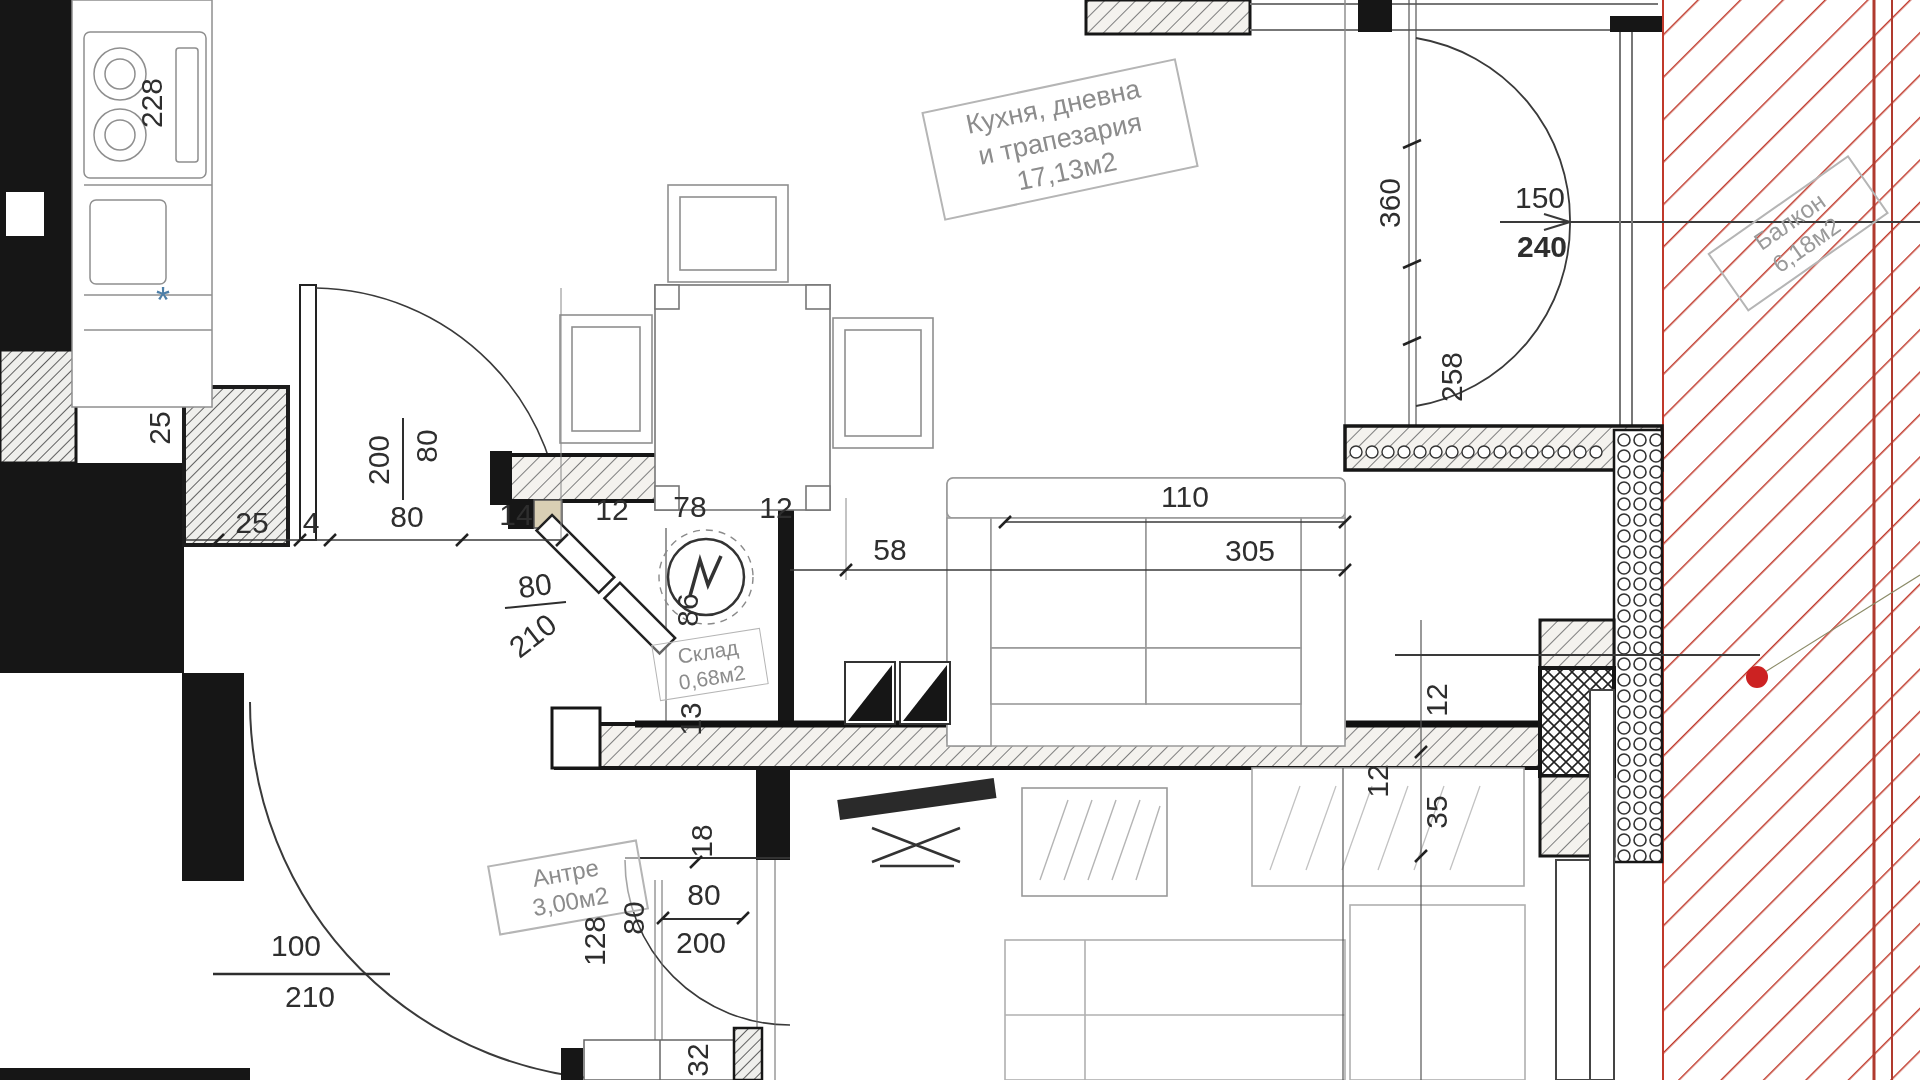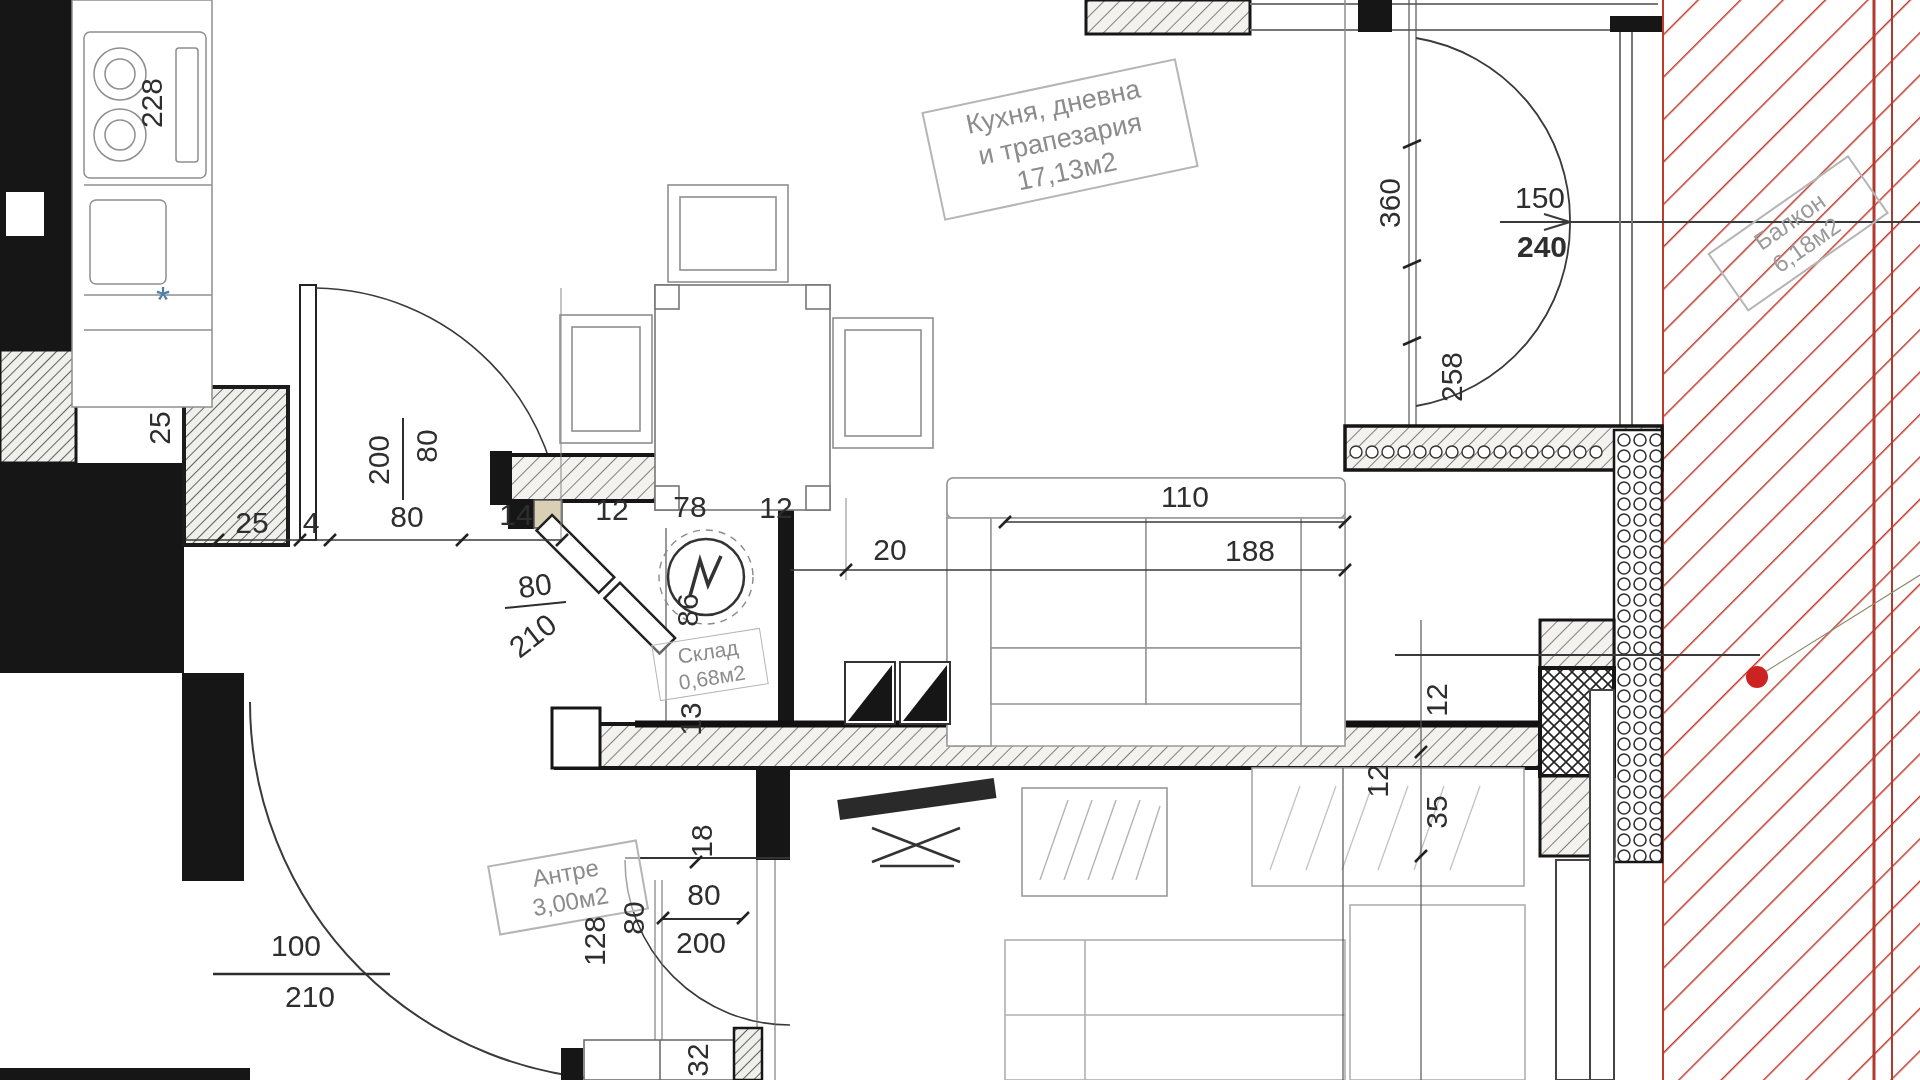--- a/index.html
+++ b/index.html
@@ -304,23 +304,23 @@
       <div class="lbl" style="left: 311px; top: 523px; transform: translate(-50%, -50%) rotate(0deg);">4</div>
       <div class="lbl" style="left: 407px; top: 517px; transform: translate(-50%, -50%) rotate(0deg);">80</div>
       <div class="lbl" style="left: 480px; top: 515px; transform: translate(-50%, -50%) rotate(0deg); margin-left: 36px;">14</div>
       <div class="lbl" style="left: 612px; top: 510px; transform: translate(-50%, -50%) rotate(0deg);">12</div>
       <div class="lbl" style="left: 690px; top: 507px; transform: translate(-50%, -50%) rotate(0deg);">78</div>
       <div class="lbl" style="left: 776px; top: 508px; transform: translate(-50%, -50%) rotate(0deg);">12</div>
       <div class="lbl" style="left: 427px; top: 446px; transform: translate(-50%, -50%) rotate(-90deg);">80</div>
       <div class="lbl" style="left: 379px; top: 460px; transform: translate(-50%, -50%) rotate(-90deg);">200</div>
       <div class="lbl" style="left: 535px; top: 586px; transform: translate(-50%, -50%) rotate(-8deg);">80</div>
       <div class="lbl" style="left: 533px; top: 636px; transform: translate(-50%, -50%) rotate(-38deg);">210</div>
-      <div class="lbl" style="left: 890px; top: 550px; transform: translate(-50%, -50%) rotate(0deg);">20</div>
+      <div class="lbl" style="left: 890px; top: 550px; transform: translate(-50%, -50%) rotate(0deg);">58</div>
       <div class="lbl" style="left: 1185px; top: 497px; transform: translate(-50%, -50%) rotate(0deg);">110</div>
-      <div class="lbl" style="left: 1250px; top: 551px; transform: translate(-50%, -50%) rotate(0deg);">188</div>
+      <div class="lbl" style="left: 1250px; top: 551px; transform: translate(-50%, -50%) rotate(0deg);">305</div>
       <div class="lbl" style="left: 1390px; top: 203px; transform: translate(-50%, -50%) rotate(-90deg);">360</div>
       <div class="lbl" style="left: 1452px; top: 377px; transform: translate(-50%, -50%) rotate(-90deg);">258</div>
       <div class="lbl" style="left: 1540px; top: 198px; transform: translate(-50%, -50%) rotate(0deg);">150</div>
       <div class="lbl" style="left: 1542px; top: 247px; transform: translate(-50%, -50%) rotate(0deg); font-weight: bold;">240</div>
       <div class="lbl" style="left: 688px; top: 610px; transform: translate(-50%, -50%) rotate(-90deg);">86</div>
       <div class="lbl" style="left: 691px; top: 719px; transform: translate(-50%, -50%) rotate(-90deg);">13</div>
       <div class="lbl" style="left: 1437px; top: 700px; transform: translate(-50%, -50%) rotate(-90deg);">12</div>
       <div class="lbl" style="left: 1378px; top: 781px; transform: translate(-50%, -50%) rotate(-90deg);">12</div>
       <div class="lbl" style="left: 1437px; top: 812px; transform: translate(-50%, -50%) rotate(-90deg);">35</div>
       <div class="lbl" style="left: 702px; top: 841px; transform: translate(-50%, -50%) rotate(-90deg);">18</div>

